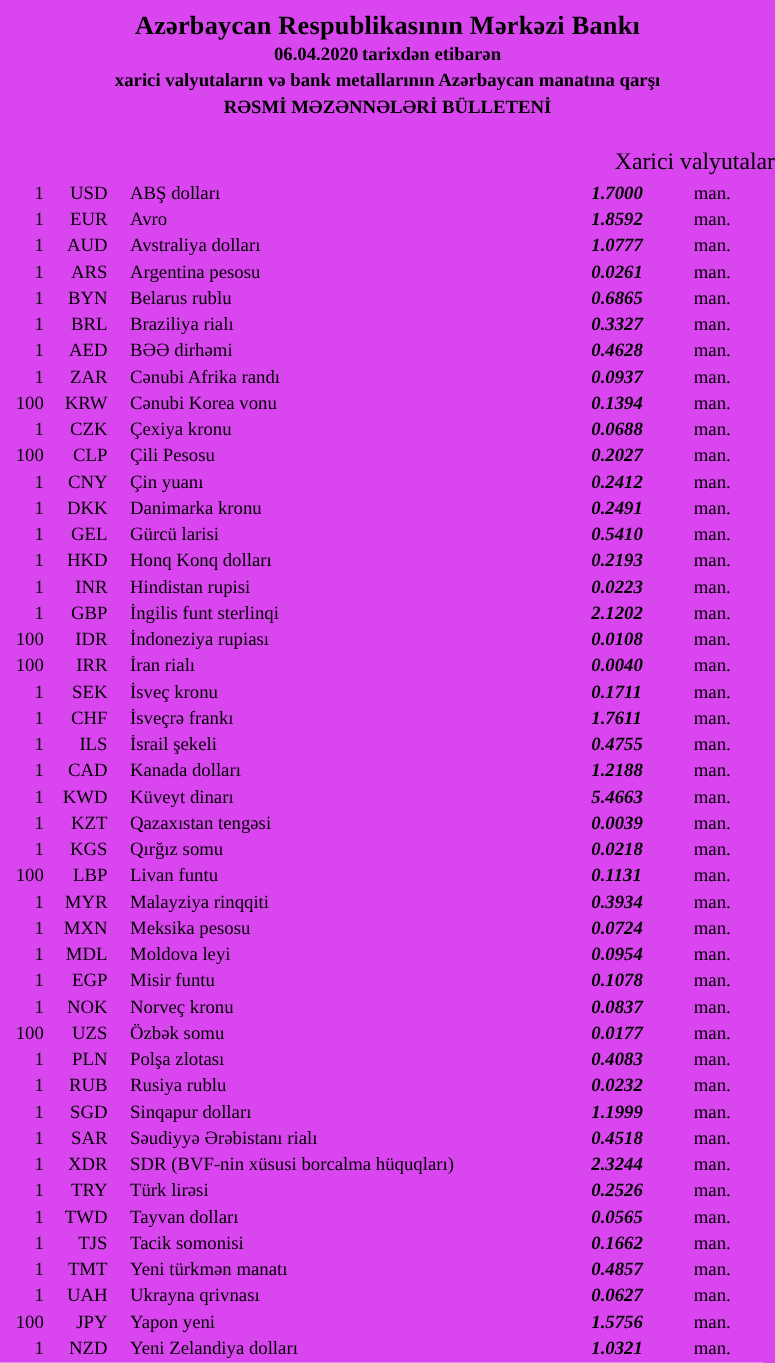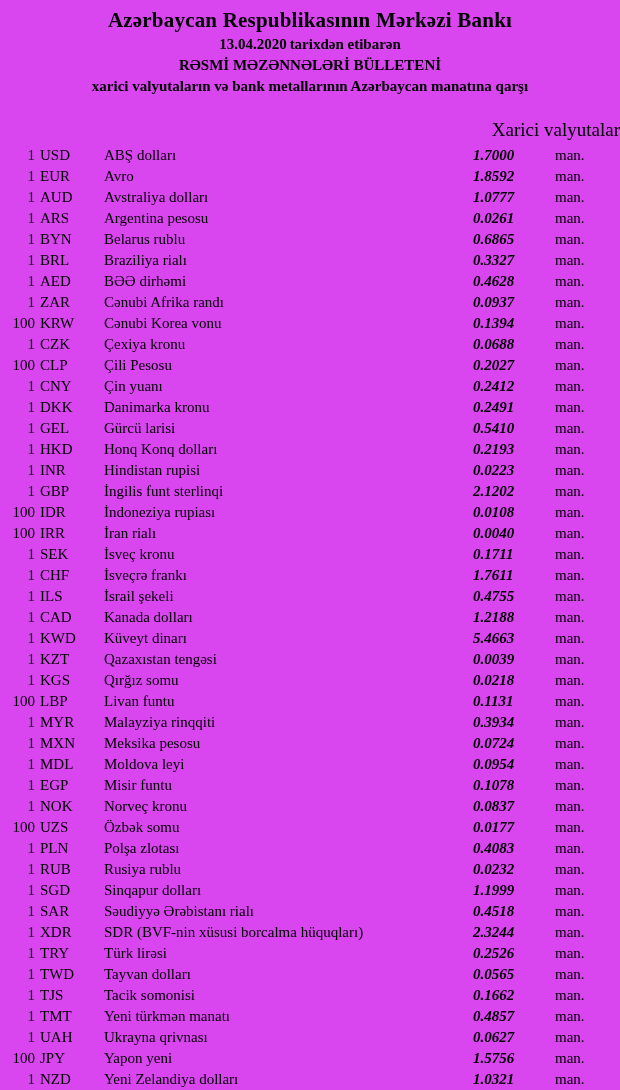--- a/index.html
+++ b/index.html
@@ -11,37 +11,37 @@
   }
   .page { width: 620px; height: 1090px; background: #d946ef; }
   .header { text-align: center; padding-top: 7px; }
   .bank-title { font-size: 21px; font-weight: bold; line-height: 27px; letter-spacing: 0.2px; }
   .header-line { font-size: 15px; font-weight: bold; line-height: 21px; }
   .date-suffix { margin-left: 3px; }
   .section-title { text-align: right; font-size: 19px; font-weight: normal; margin-top: 24px; line-height: 18px; }
   .rates-table { margin-top: 8px; }
   .row { display: flex; align-items: baseline; height: 21px; font-size: 15px; white-space: nowrap; }
   .qty  { width: 35px; text-align: right; flex: 0 0 auto; }
-  .code { width: 46px; text-align: left; margin-left: 5px; flex: 0 0 auto; }
+  .code { width: 46px; text-align: right; margin-left: 5px; flex: 0 0 auto; }
   .name { flex: 1 1 auto; margin-left: 18px; overflow: hidden; }
   .rate { width: 72px; text-align: left; font-weight: bold; font-style: italic; flex: 0 0 auto; }
   .unit { width: 75px; padding-left: 10px; text-align: left; flex: 0 0 auto; }
 </style>
 </head>
 <body>
 
 <div class="page">
 
   <div class="header">
     <div class="bank-title">Azərbaycan Respublikasının Mərkəzi Bankı</div>
     <div class="header-line">
-      <span>13.04.2020</span><span class="date-suffix">tarixdən etibarən</span>
-    </div>
+      <span>06.04.2020</span><span class="date-suffix">tarixdən etibarən</span>
+    </div>
+    <div class="header-line">xarici valyutaların və bank metallarının Azərbaycan manatına qarşı</div>
     <div class="header-line">RƏSMİ MƏZƏNNƏLƏRİ BÜLLETENİ</div>
-    <div class="header-line">xarici valyutaların və bank metallarının Azərbaycan manatına qarşı</div>
   </div>
 
   <div class="section-title">Xarici valyutalar</div>
 
   <div class="rates-table">
     <div class="row">
       <span class="qty">1</span>
       <span class="code">USD</span>
       <span class="name">ABŞ dolları</span>
       <span class="rate">1.7000</span>

